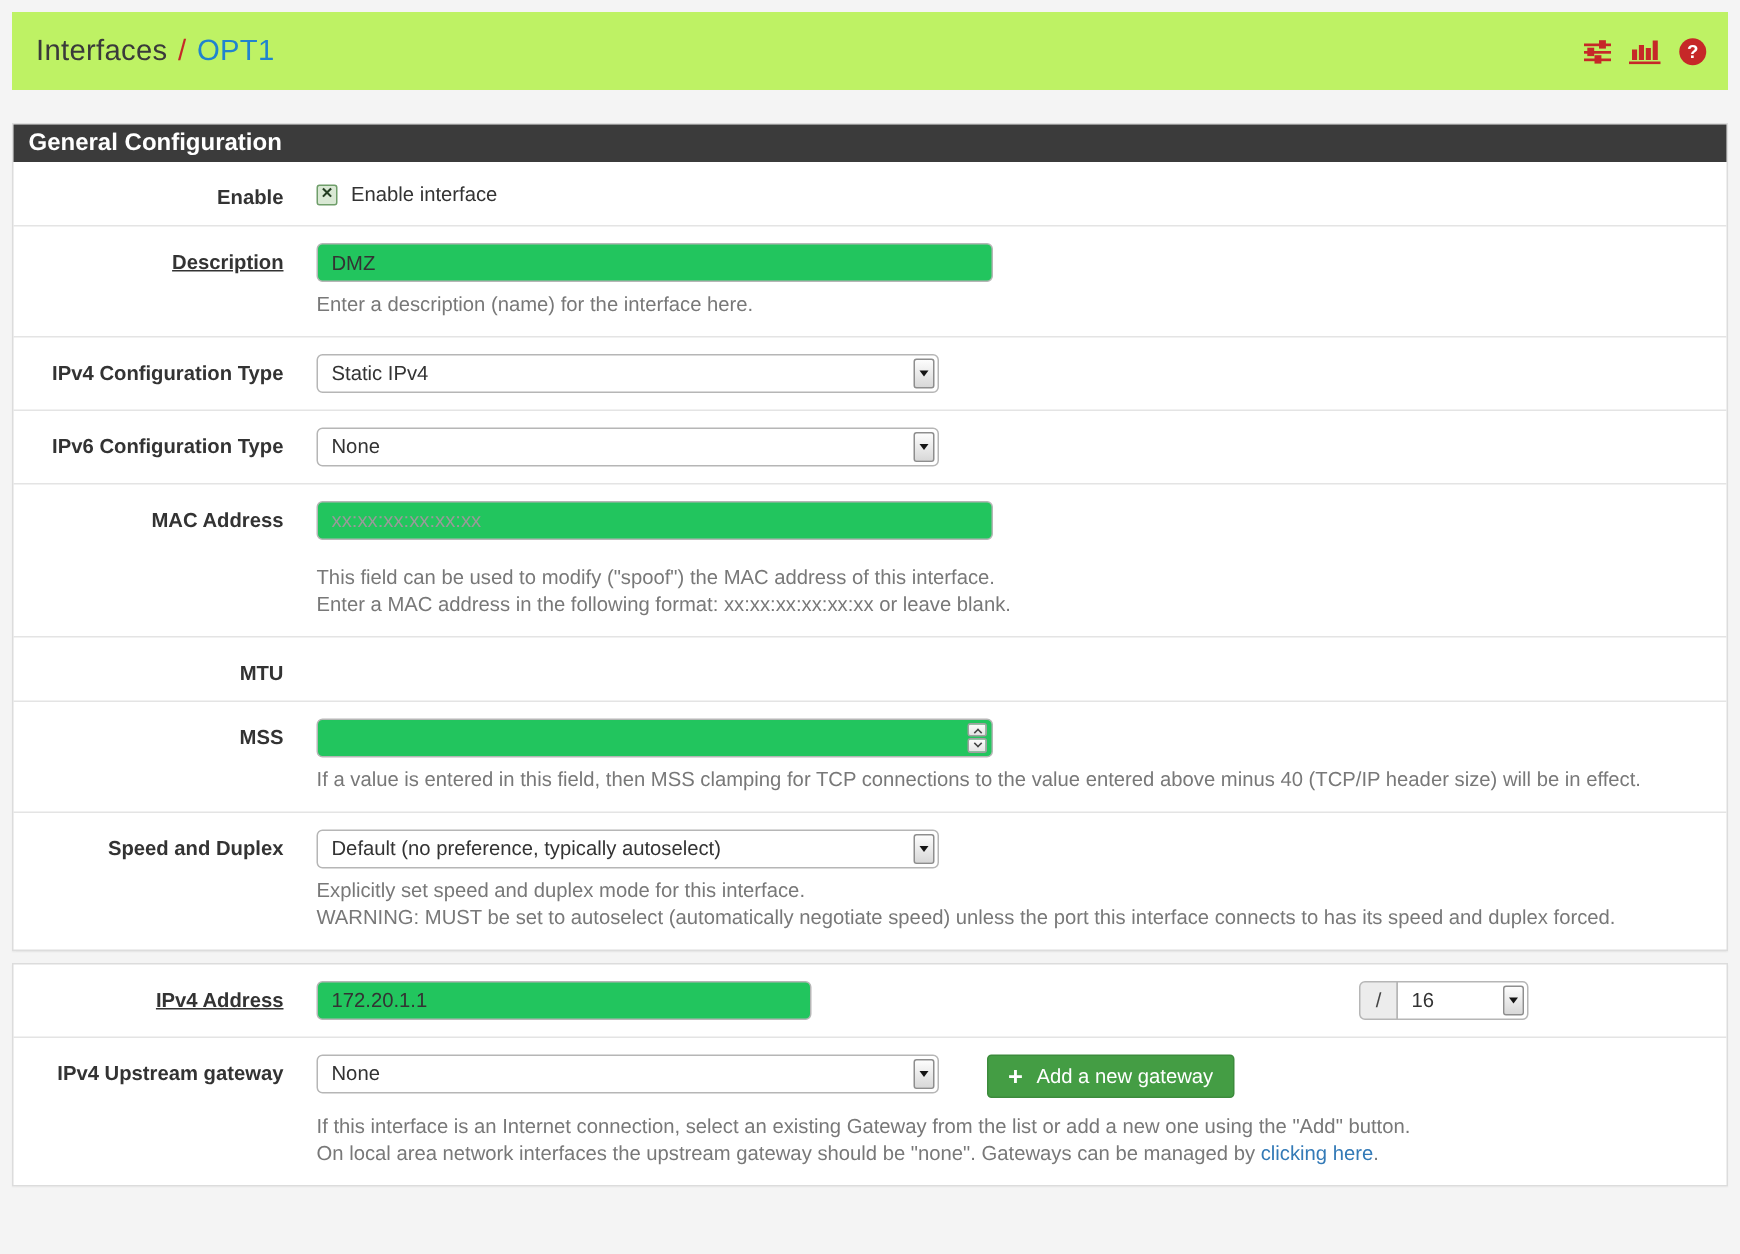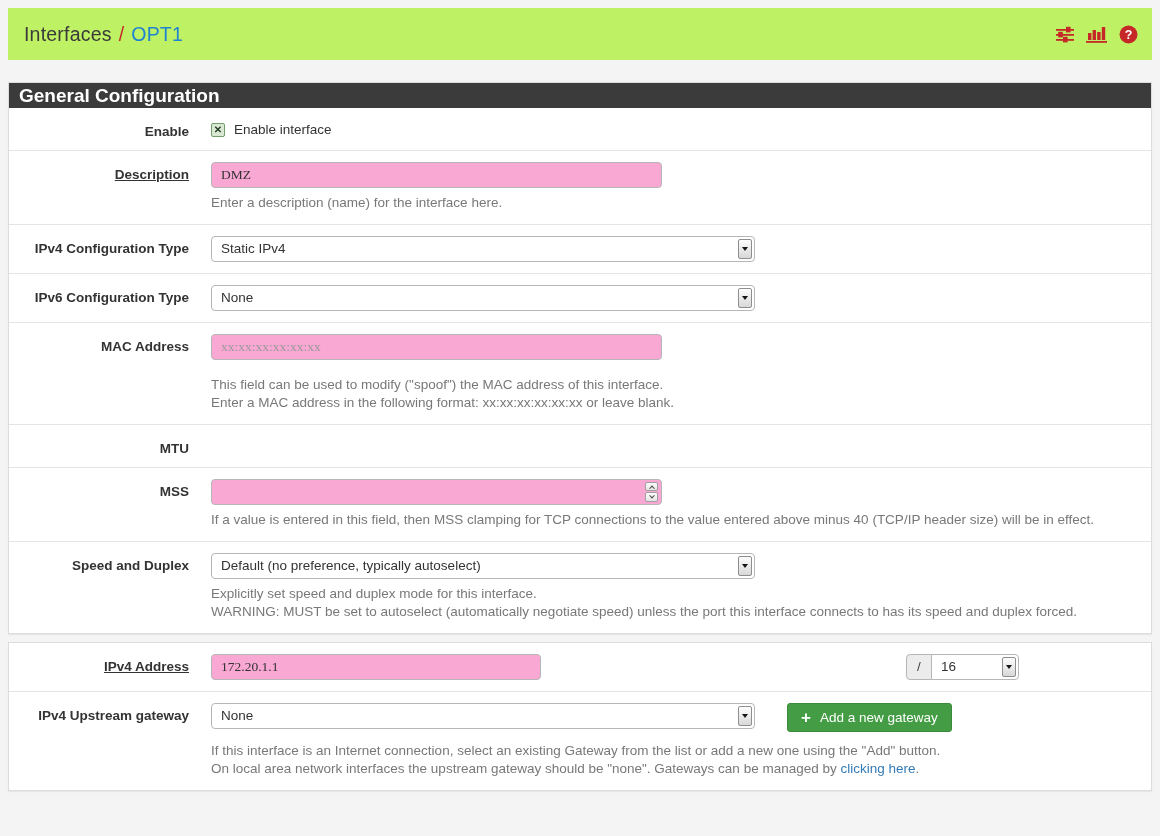--- a/index.html
+++ b/index.html
@@ -25,60 +25,60 @@
   
   .panel {
     margin:0 8px; background:#fff;
     border:1px solid #dcdcdc;
     box-shadow:0 1px 1px rgba(0,0,0,.05);
   }
   .panel-general { margin-top:22px; }
   .panel-static { margin-top:8px; }
   .panel-heading {
     background:#3b3b3b; color:#fff;
-    font-weight:bold; font-size:19px;
+    font-weight:bold; font-size:16px;
     padding:4px 10px; line-height:17px;
   }
   .form-row {
     display:flex; padding:11px 0;
     border-bottom:1px solid #e4e4e4;
   }
   .form-row:last-child { border-bottom:none; }
   .col-label {
     width:202px; flex:0 0 202px;
     text-align:right; padding:5px 22px 0 10px;
     font-weight:bold; color:#333;
   }
   .col-label .u { text-decoration:underline; }
   .col-content { flex:1; padding-right:10px; }
   
   .txt-input {
     width:451px; height:26px;
     border:1px solid #b6b6b6; border-radius:4px;
     padding:0 9px; font-size:13.5px; color:#333;
-    font-family:Liberation Serif, serif;
-    background:#f9a8d4; outline:none;
+    font-family:Liberation Sans, sans-serif;
+    background:#22c55e; outline:none;
   }
   .txt-input::placeholder { color:#9a9a9a; }
   .num-wrap { position:relative; width:451px; }
   .num-wrap .txt-input { width:100%; padding-right:22px; }
   .spinner {
     position:absolute; right:4px; top:3px; width:13px; height:20px;
     display:flex; flex-direction:column; gap:1px;
   }
   .spin-btn {
     flex:1; border:1px solid #a0a0a0; border-radius:2px;
     background:linear-gradient(#fcfcfc,#e4e4e4);
     display:flex; align-items:center; justify-content:center;
   }
   .chev { width:4px; height:4px; border:solid #444; border-width:1.2px 1.2px 0 0; }
   .chev.up { transform:rotate(-45deg) translate(-1px,1px); }
   .chev.down { transform:rotate(135deg) translate(-1px,1px); }
   .sel {
-    position:relative; width:544px; height:26px;
+    position:relative; width:415px; height:26px;
     border:1px solid #b6b6b6; border-radius:4px; background:#fff;
     display:flex; align-items:center;
     padding:0 26px 0 9px; color:#333; cursor:default;
   }
   .sel-arrow {
     position:absolute; right:2px; top:2px; bottom:2px; width:14px;
     border:1px solid #8e8e8e; border-radius:2px;
     background:linear-gradient(#fdfdfd,#d8d8d8);
     display:flex; align-items:center; justify-content:center;
   }

